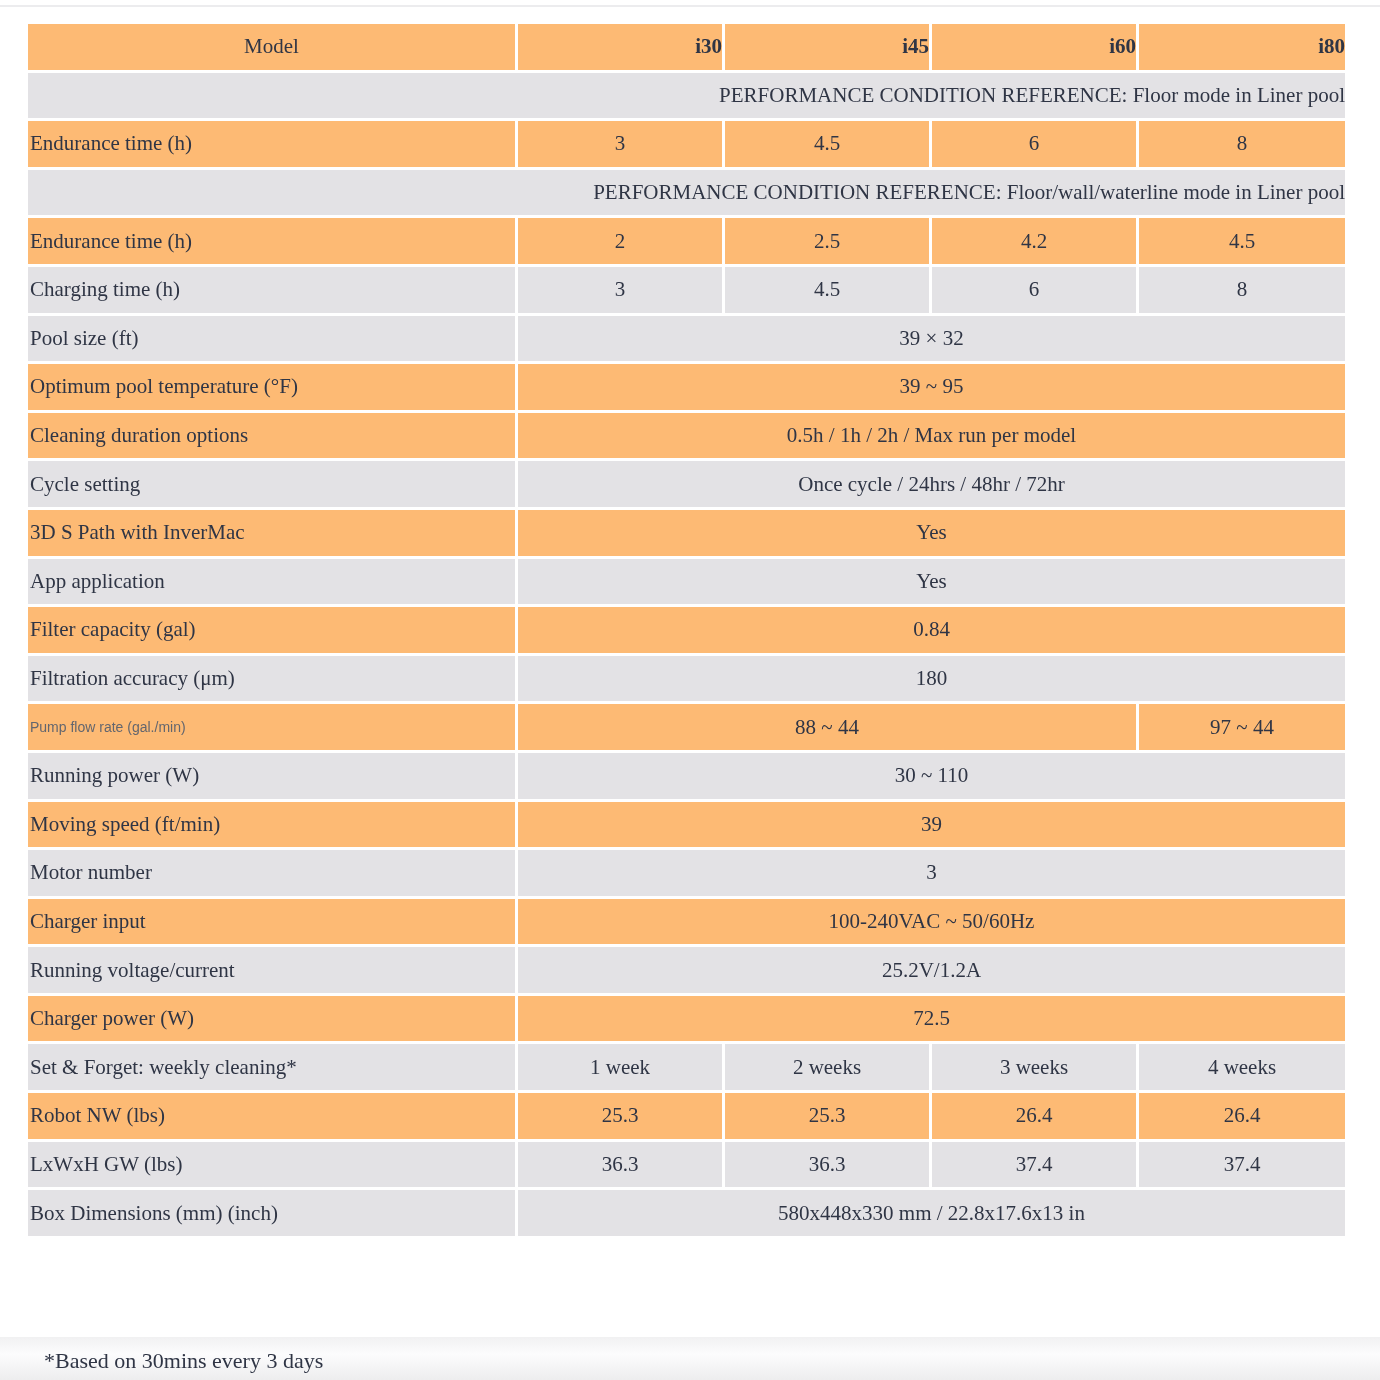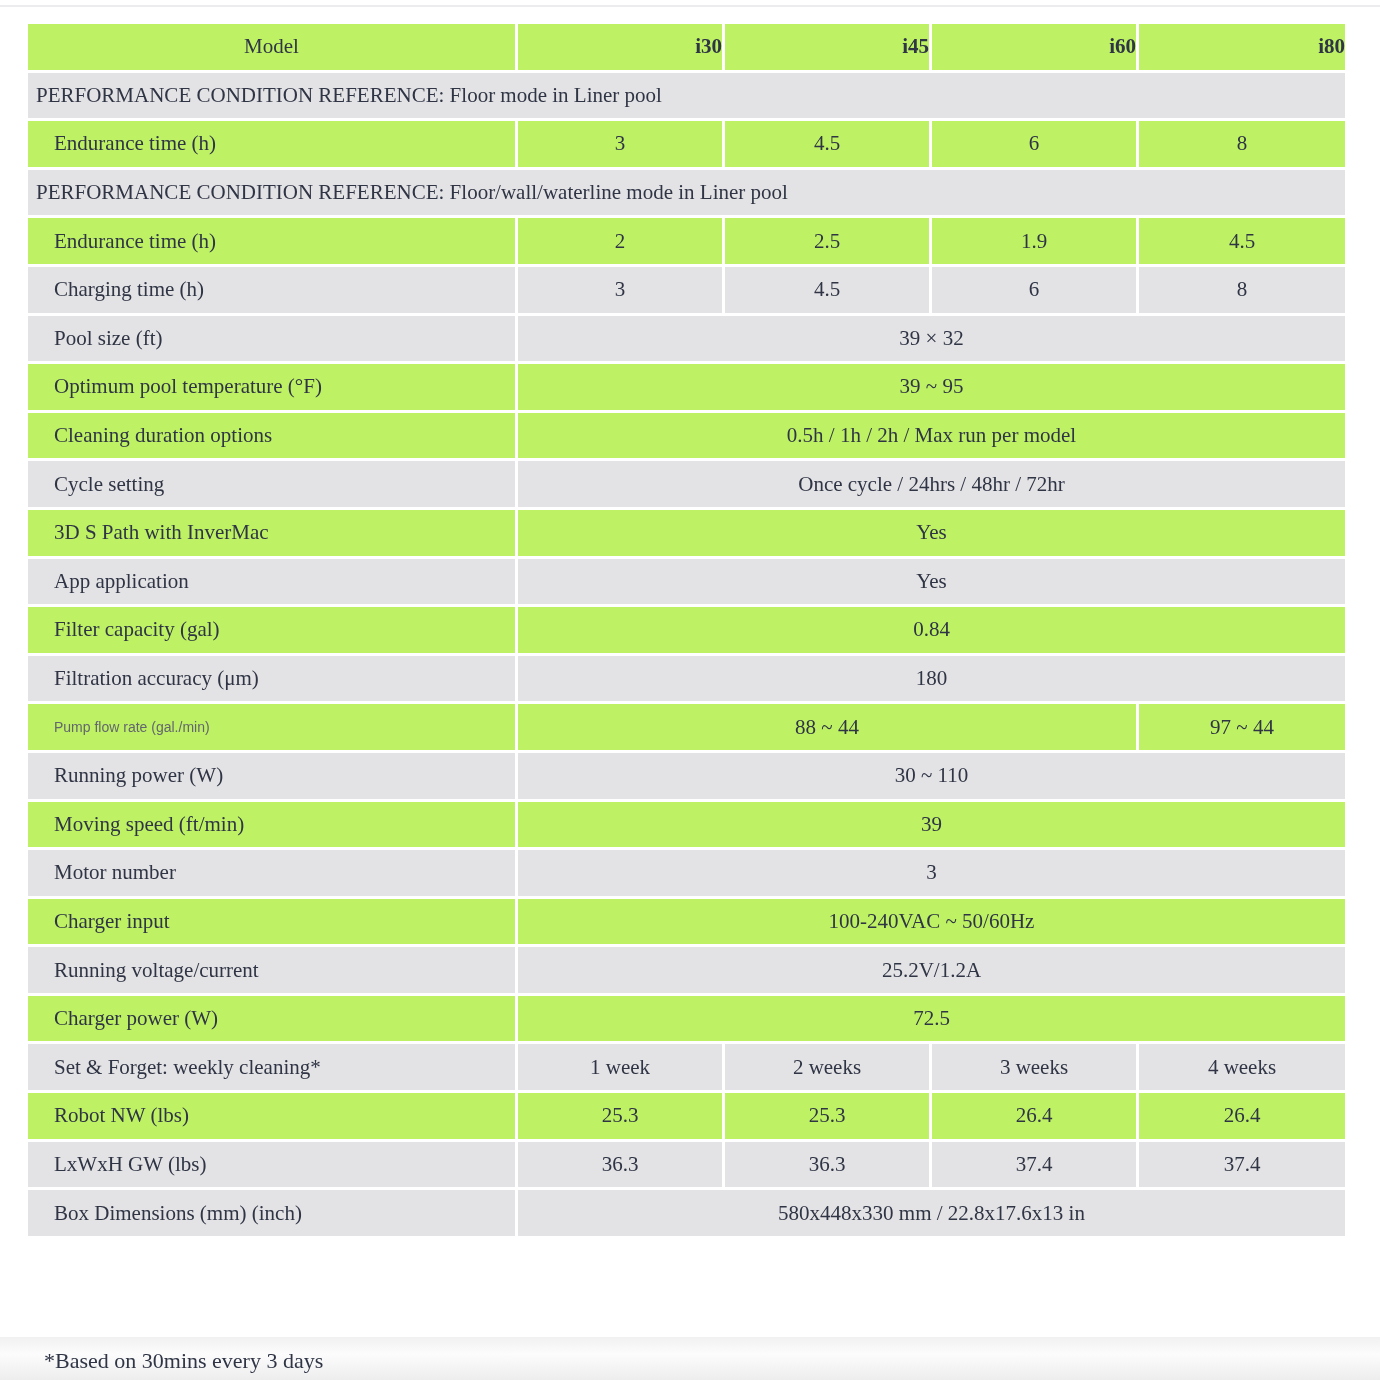--- a/index.html
+++ b/index.html
@@ -44,25 +44,25 @@
     height: 45.6px;
     color: #2f3545;
     font-size: 21px;
     font-weight: 400;
     vertical-align: middle;
     overflow: hidden;
     white-space: nowrap;
     padding: 0;
   }
   tr.light th, tr.light td { background: #e3e2e5; }
-  tr.dark th,  tr.dark td  { background: #bef264; }
+  tr.dark th,  tr.dark td  { background: #fdba74; }
   .spec-table th.model-label { text-align: center; font-weight: 400; }
   .spec-table th.model-name  { text-align: right; font-weight: 700; }
-  .spec-table td.label   { text-align: left; padding-left: 26px; }
-  .spec-table td.section { text-align: left; padding-left: 8px; }
+  .spec-table td.label   { text-align: left; padding-left: 2px; }
+  .spec-table td.section { text-align: right; padding-left: 26px; }
   .spec-table td.value   { text-align: center; }
   .spec-table td.muted {
     font-family: "Liberation Sans", sans-serif;
     color: #63666e;
     font-size: 14px;
   }
   .footnote {
     position: absolute;
     left: 44px;
     top: 1348px;
@@ -105,21 +105,21 @@
         <td class="value">6</td>
         <td class="value">8</td>
       </tr>
       <tr class="light">
         <td class="section" colspan="5">PERFORMANCE CONDITION REFERENCE: Floor/wall/waterline mode in Liner pool</td>
       </tr>
       <tr class="dark">
         <td class="label">Endurance time (h)</td>
         <td class="value">2</td>
         <td class="value">2.5</td>
-        <td class="value">1.9</td>
+        <td class="value">4.2</td>
         <td class="value">4.5</td>
       </tr>
       <tr class="light">
         <td class="label">Charging time (h)</td>
         <td class="value">3</td>
         <td class="value">4.5</td>
         <td class="value">6</td>
         <td class="value">8</td>
       </tr>
       <tr class="light">

